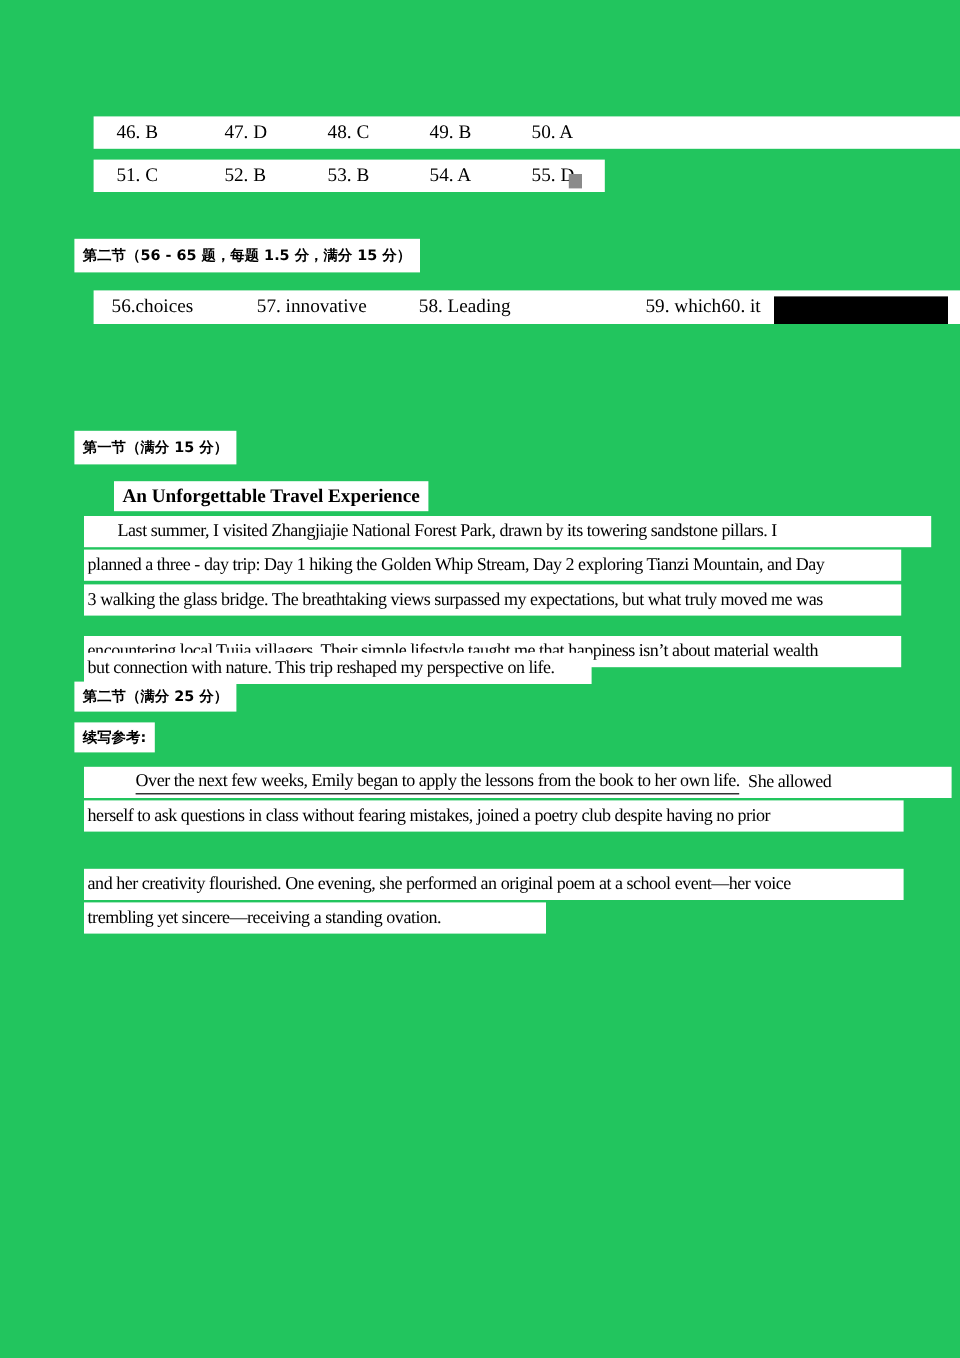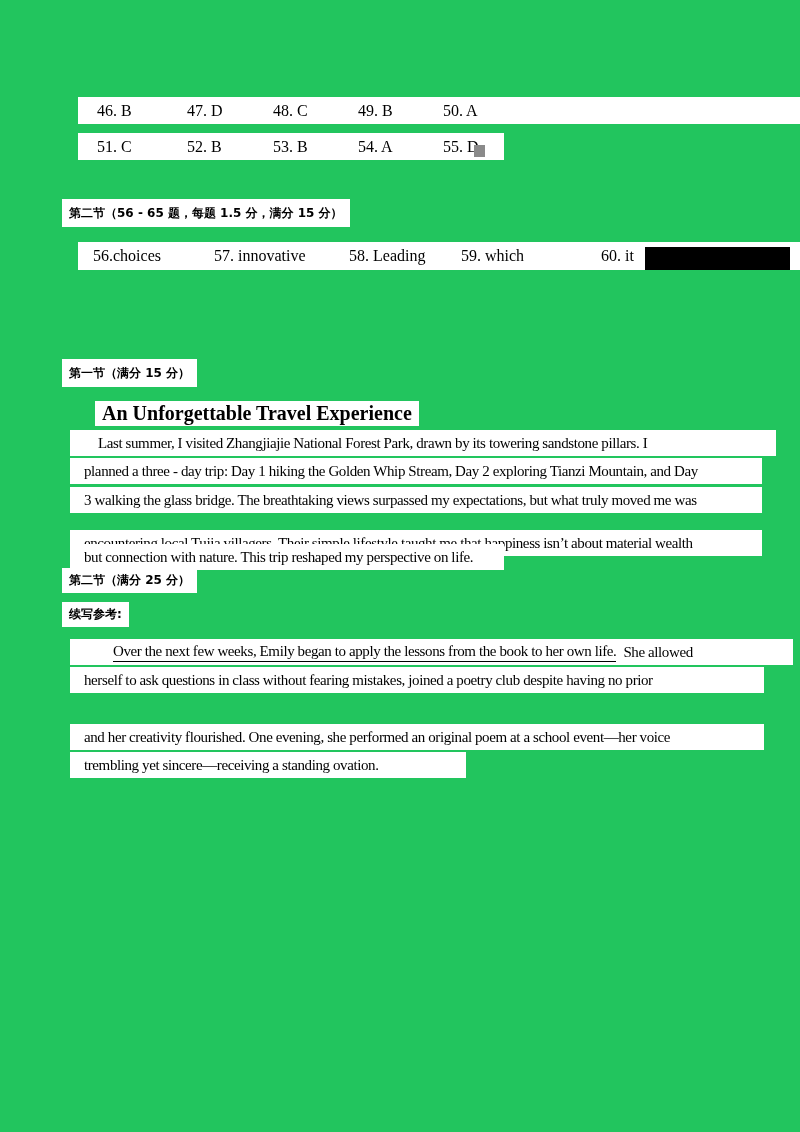--- a/index.html
+++ b/index.html
@@ -24,43 +24,43 @@
   .ansrow .cell{display:inline-block;}
   .r4655{padding-left:19px;}
   .r4655 .c1{width:90px;}
   .r4655 .c2{width:86px;}
   .r4655 .c3{width:85px;}
   .r4655 .c4{width:85px;}
   .r5665{padding-left:15px;}
   .r5665 .c1{width:121px;}
   .r5665 .c2{width:135px;}
   .r5665 .c3{width:112px;}
-  .r5665 .c4{width:140px;}
+  .r5665 .c4{width:140px;text-align:right;}
   
   .cnhdr{
     font-family:"DejaVu Sans","Liberation Sans",sans-serif;
     font-weight:bold;
     font-size:12px;
     padding:0 7px;
     height:28px;
   }
   
   .essaytitle{
     font-weight:bold;
-    font-size:20px;
+    font-size:16px;
     padding:0 7px;
     height:25px;
   }
   .para{
     font-size:15px;
     letter-spacing:-0.4px;
     height:26px;
     width:678px;
     left:70px;
-    padding-left:14px;
+    padding-left:3px;
   }
   .indent{padding-left:28px;}
   .underlined{border-bottom:1.5px solid #000;padding-bottom:1px;}
   .rest-gap{margin-left:7px;}
   
   .redaction{position:absolute;background:#000;}
   .artifact{position:absolute;background:#8a8a8a;}
 </style>
 </head>
 <body>

